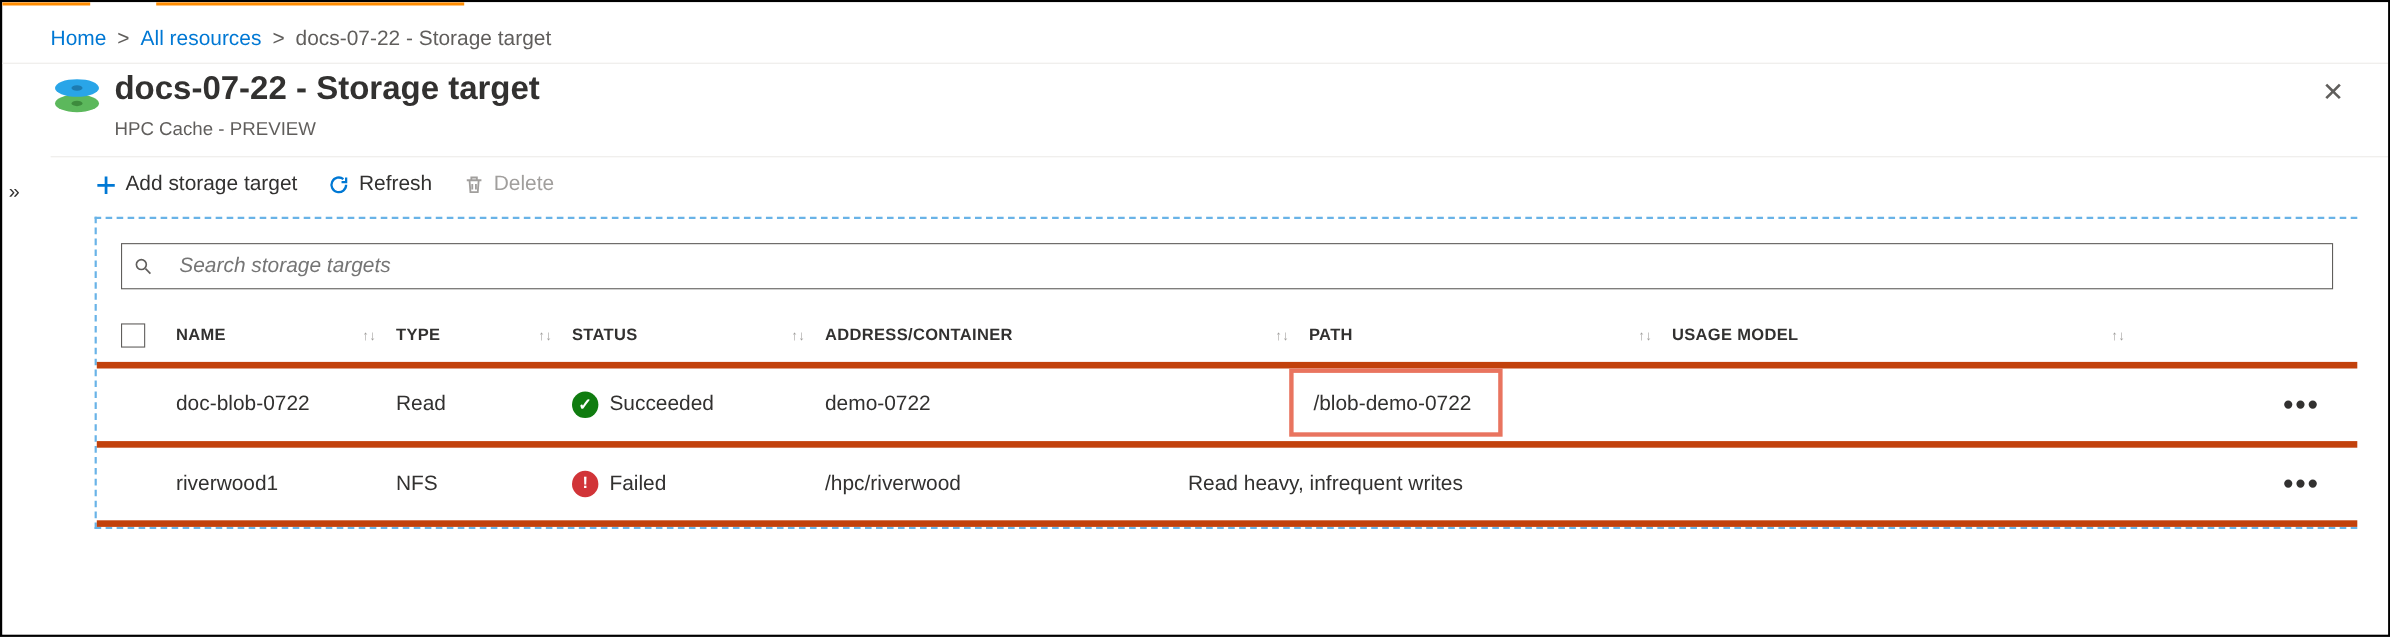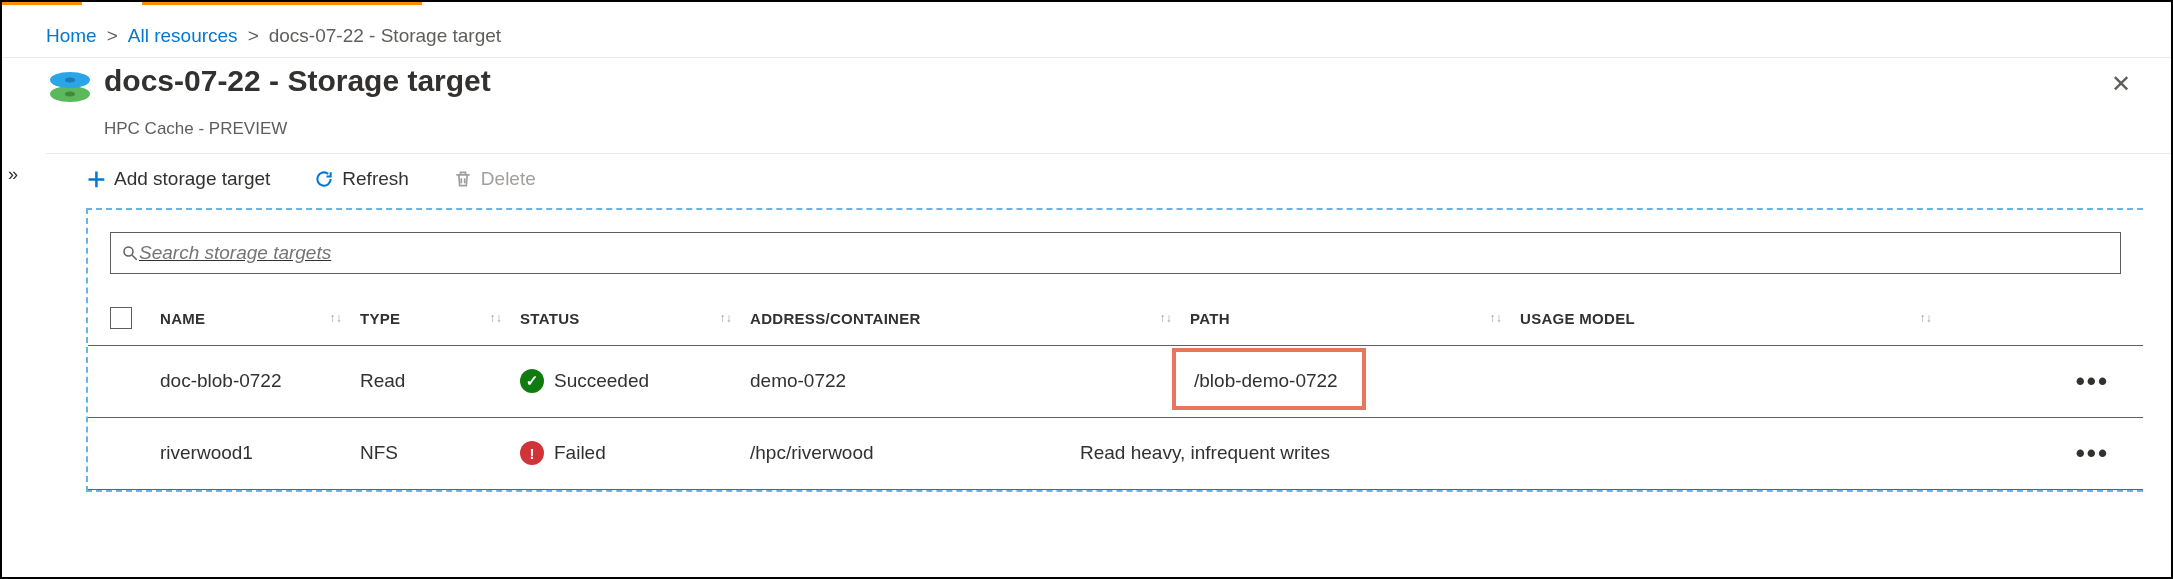--- a/index.html
+++ b/index.html
@@ -43,70 +43,69 @@
     position: relative;
     flex-shrink: 0;
   }
   .disk { position: absolute; left: 50%; transform: translateX(-50%); width: 40px; height: 16px; border-radius: 50%; }
   .disk.bottom { background: #5cb85c; top: 22px; }
   .disk.bottom::after { content:""; position:absolute; left:50%; top:50%; transform:translate(-50%,-50%); width:10px; height:5px; border-radius:50%; background:#3d8b3d;}
   .disk.top { background: #29a5e8; top: 8px; }
   .disk.top::after { content:""; position:absolute; left:50%; top:50%; transform:translate(-50%,-50%); width:10px; height:5px; border-radius:50%; background:#1d7bb0;}
   .title-block { flex: 1; }
   .page-title { font-size: 30px; font-weight: 600; line-height: 1.15; }
-  .subtitle { font-size: 17px; color: #605e5c; margin-top: 20px; }
+  .subtitle { font-size: 17px; color: #605e5c; margin-top: 9px; }
   .close-btn { font-size: 24px; color: #605e5c; cursor: pointer; padding: 6px 10px; }
   .expand-handle {
     position: absolute;
     left: 6px;
     top: 162px;
     font-size: 18px;
     color: #323130;
     cursor: pointer;
   }
   .content {
     margin-left: 44px;
     border-top: 1px solid #edebe9;
   }
   .toolbar {
     display: flex;
     align-items: center;
-    gap: 44px;
+    gap: 28px;
     padding: 14px 40px 18px 40px;
     font-size: 19px;
   }
   .tool-btn { display: inline-flex; align-items: center; gap: 8px; cursor: pointer; color: #323130; }
   .tool-btn.disabled { color: #a19f9d; cursor: default; text-align: right; }
   .tool-btn svg { width: 20px; height: 20px; }
   .dashed-box {
     margin: 0 28px 0 40px;
     border-top: 2px dashed #69b3e7;
     border-left: 2px dashed #69b3e7;
     border-bottom: 2px dashed #69b3e7;
     padding: 22px 0 0 0;
   }
   .search-wrap { padding: 0 22px 18px 22px; }
   .search-box {
     display: flex; align-items: center;
     border: 1px solid #605e5c;
     height: 42px;
     padding: 0 10px;
-    gap: 0;
-    text-decoration: underline;
+    gap: 24px;
   }
   .search-box input {
     flex: 1; border: none; outline: none;
     font-size: 19px; font-style: italic; color: #605e5c;
     background: transparent;
   }
   .table { width: 100%; }
   .thead, .trow {
     display: flex;
     align-items: center;
-    border-bottom: 1px solid #c2410c;
+    border-bottom: 6px solid #c2410c;
     padding: 0 22px;
   }
   .thead { height: 54px; font-size: 15px; font-weight: 700; letter-spacing: 0.3px; }
   .trow { height: 72px; font-size: 19px; }
   .col-check { width: 50px; display:flex; align-items:center; }
   .col-name { width: 200px; }
   .col-type { width: 160px; }
   .col-status { width: 230px; display:flex; align-items:center; gap:10px;}
   .col-addr { width: 440px; }
   .col-path { width: 330px; }

